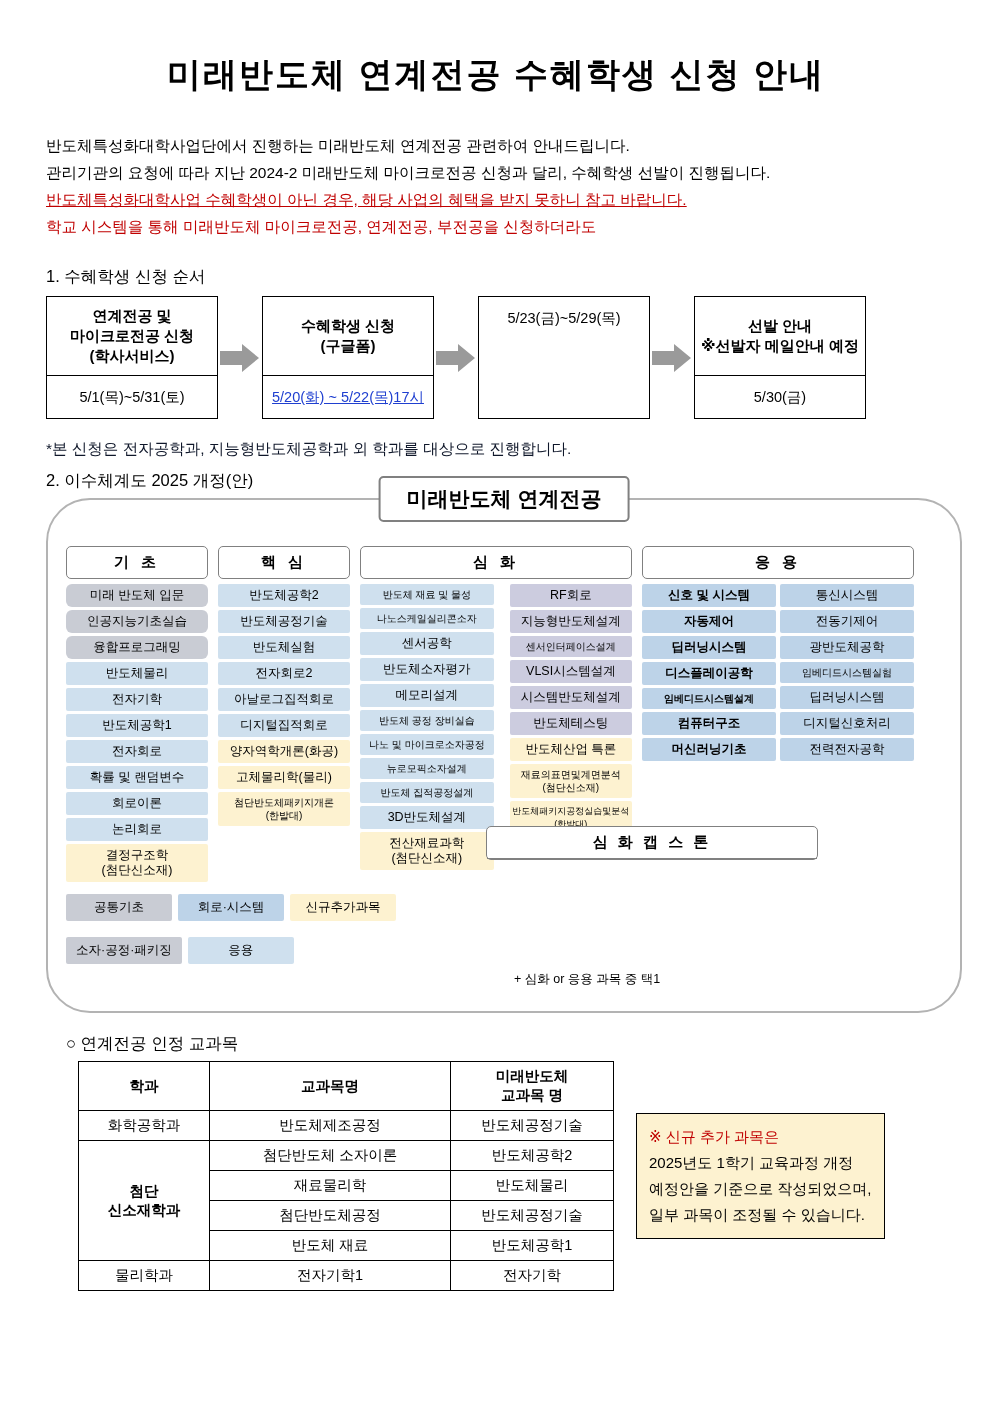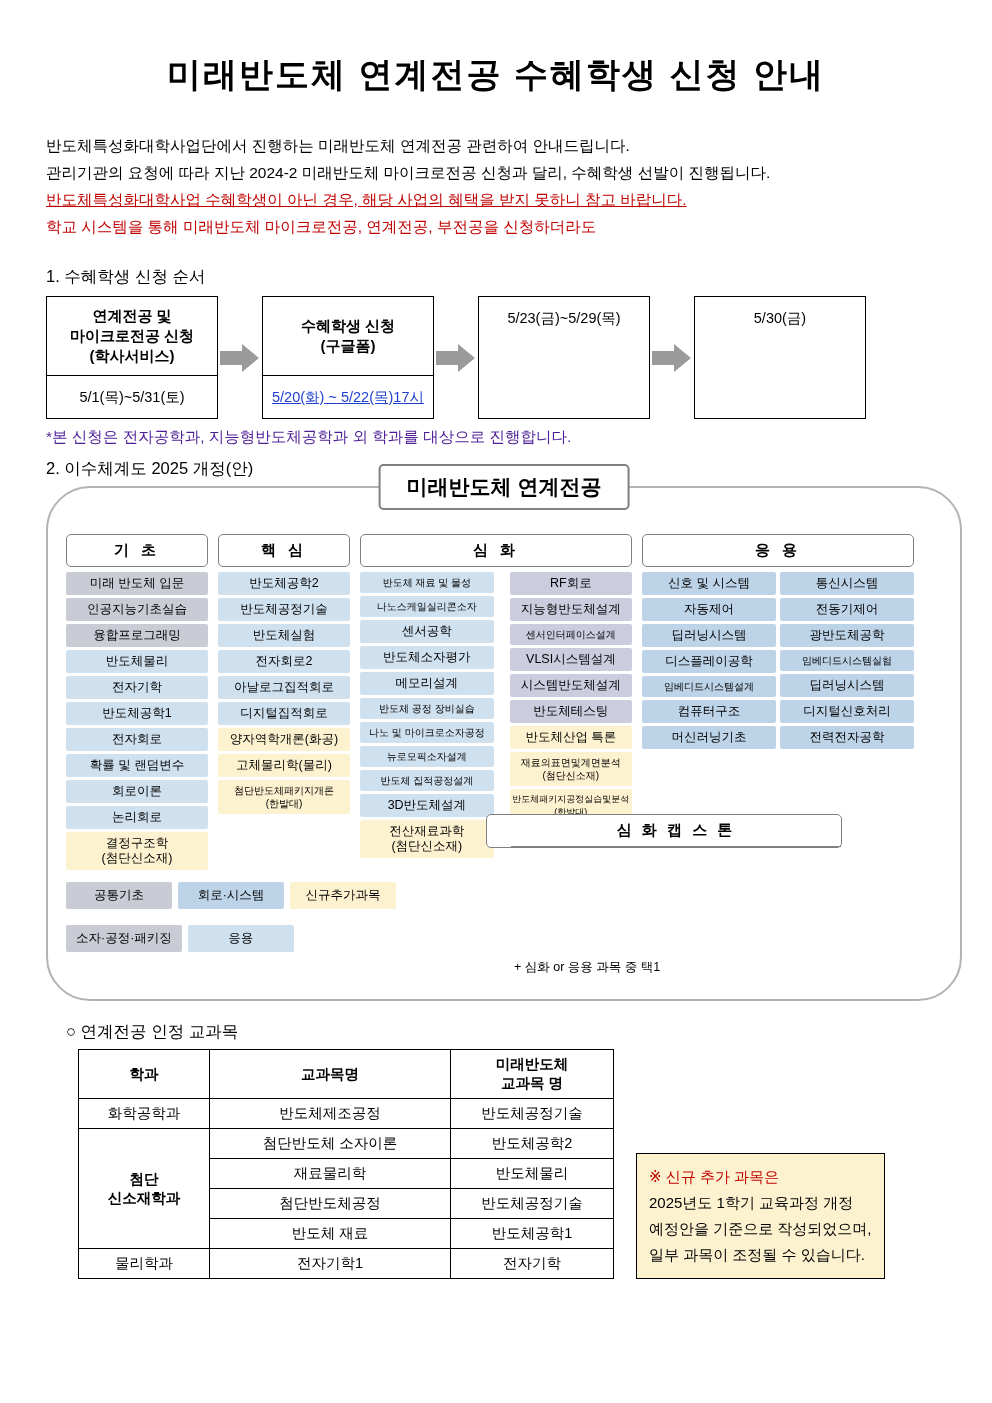--- a/index.html
+++ b/index.html
@@ -19,21 +19,21 @@
 
   
   .intro{margin:0 46px;font-size:15.5px;line-height:27px;}
   .intro .l{display:block;white-space:nowrap;}
   .red{color:#c00000;}
   .red-u{color:#c00000;text-decoration:underline;}
 
   
   .sec{margin:26px 46px 8px 46px;font-size:16.5px;font-weight:normal;}
   .sec2{margin:10px 46px 6px 46px;font-size:16.5px;}
-  .note-red{margin:8px 46px 2px 46px;font-size:15.5px;color:#4c1d95;}
+  .note-red{margin:20px 46px 2px 46px;font-size:15.5px;color:#0f172a;}
 
   
   .flow{display:flex;align-items:stretch;margin:6px 46px 0 46px;}
   .flow-box{
     border:1px solid #000;width:172px;box-sizing:border-box;background:#fff;
     display:flex;flex-direction:column;
   }
   .flow-top{
     padding:8px 4px;text-align:center;font-size:15px;line-height:20px;font-weight:bold;
     border-bottom:1px solid #000;min-height:62px;display:flex;flex-direction:column;
@@ -66,21 +66,21 @@
     border:1px solid #808080;border-radius:5px;background:#fff;
     text-align:center;font-size:15px;font-weight:bold;letter-spacing:4px;
     padding:6px 0;margin-bottom:5px;
   }
   .cells{display:flex;flex-direction:column;gap:3px;}
   .cell{
     font-size:12.5px;text-align:center;padding:4px 2px;line-height:15px;
     border-radius:2px;white-space:nowrap;
   }
   .cell.small{font-size:10px;line-height:13px;}
-  .c-gray{background:#c9ccd4;}
+  .c-gray{background:#c9ccd4;border-radius:6px;}
   .c-blue{background:#cfe0ee;}
   .c-blue2{background:#bdd3e8;}
   .c-purple{background:#ccccdf;}
   .c-yellow{background:#fdf2d0;}
 
   .sub-cols{display:flex;gap:4px;}
 
   
   .legend{display:flex;flex-direction:column;gap:16px;margin-top:12px;}
   .legend-row{display:flex;gap:6px;}
@@ -99,21 +99,21 @@
   .capstone-body{display:flex;}
   .capstone-cell{
     flex:1;text-align:center;font-size:12.5px;line-height:17px;padding:7px 2px;
     border-right:1px solid #808080;
   }
   .capstone-cell:last-child{border-right:none;}
   .capstone-note{font-size:12.5px;padding:5px 8px;}
 
   
   .bottom-head{margin:20px 46px 6px 66px;font-size:16.5px;}
-  .bottom-wrap{display:flex;margin:0 46px 0 78px;align-items:flex-end;gap:22px;}
+  .bottom-wrap{display:flex;margin:0 46px 0 78px;align-items:center;gap:22px;}
   table.course{border-collapse:collapse;}
   table.course th, table.course td{
     border:1px solid #000;font-size:14.5px;text-align:center;padding:5px 6px;line-height:19px;
   }
   table.course th{font-weight:bold;}
   .memo{
     border:1px solid #000;background:#fdf2d0;padding:10px 12px;
     font-size:15px;line-height:26px;white-space:nowrap;
   }
   .memo .m1{color:#c00000;}
@@ -158,20 +158,22 @@
     </div>
     <div class="flow-box">
       <div class="flow-bot">5/23(금)~5/29(목)</div>
     </div>
     <div class="arrow">
       <svg width="40" height="30" viewBox="0 0 40 30">
           <polygon points="0,8 22,8 22,1 39,15 22,29 22,22 0,22" fill="#9a9a9a"></polygon>
         </svg>
     </div>
     <div class="flow-box">
+      <div class="flow-top" style="white-space: pre-line;">선발 안내
+※선발자 메일안내 예정</div>
       <div class="flow-bot">5/30(금)</div>
     </div>
   </div>
 
   <div class="note-red">*본 신청은 전자공학과, 지능형반도체공학과 외 학과를 대상으로 진행합니다.</div>
   <div class="sec2">2. 이수체계도 2025 개정(안)</div>
 
   <div class="diagram">
     <div class="diagram-title">미래반도체 연계전공</div>
 
@@ -240,21 +242,21 @@
 (첨단신소재)</div>
             <div class="cell c-yellow small" style="white-space:pre-line;font-size:9px;">반도체패키지공정실습및분석
 (한발대)</div>
           </div>
         </div>
       </div>
 
       <div class="col" style="width:272px;">
         <div class="col-head">응 용</div>
         <div class="sub-cols">
-          <div class="cells" style="width:134px;">
+          <div class="cells" style="width:134px;font-weight:bold;">
             <div class="cell c-blue2">신호 및 시스템</div>
             <div class="cell c-blue2">자동제어</div>
             <div class="cell c-blue2">딥러닝시스템</div>
             <div class="cell c-blue2">디스플레이공학</div>
             <div class="cell c-blue2 small">임베디드시스템설계</div>
             <div class="cell c-blue2">컴퓨터구조</div>
             <div class="cell c-blue2">머신러닝기초</div>
           </div>
           <div class="cells" style="width:134px;">
             <div class="cell c-blue2">통신시스템</div>
@@ -275,21 +277,21 @@
           <div class="legend-item c-gray">공통기초</div>
           <div class="legend-item c-blue2">회로·시스템</div>
           <div class="legend-item c-yellow">신규추가과목</div>
         </div>
         <div class="legend-row">
           <div class="legend-item c-gray">소자·공정·패키징</div>
           <div class="legend-item c-blue">응용</div>
         </div>
       </div>
 
-      <div class="capstone" style="width:330px;margin-top:-56px;padding-left:24px;">
+      <div class="capstone" style="width:330px;margin-top:-56px;">
         <div class="capstone-head">심 화 캡 스 톤</div>
       </div>
     </div>
     <div class="capstone-note" style="margin-left:440px;margin-top:2px;">+ 심화 or 응용 과목 중 택1</div>
   </div>
 
   <div class="bottom-head">○ 연계전공 인정 교과목</div>
 
   <div class="bottom-wrap">
     <table class="course">

